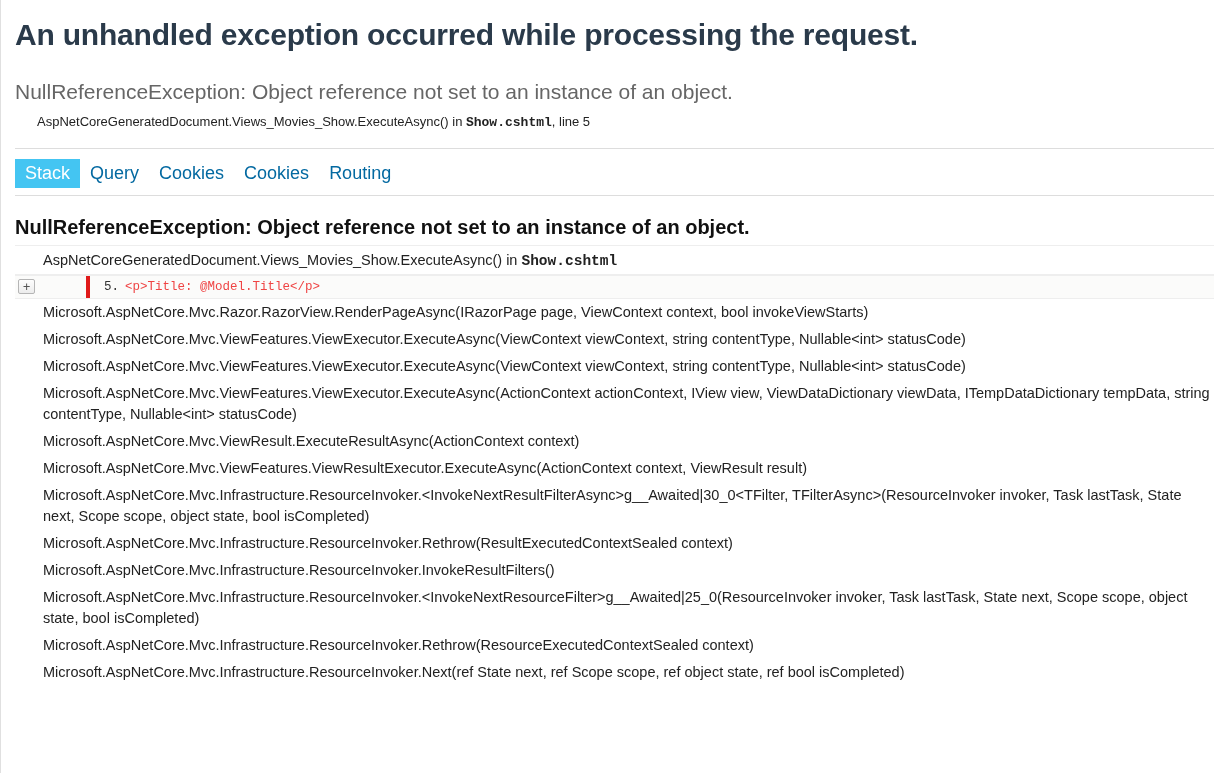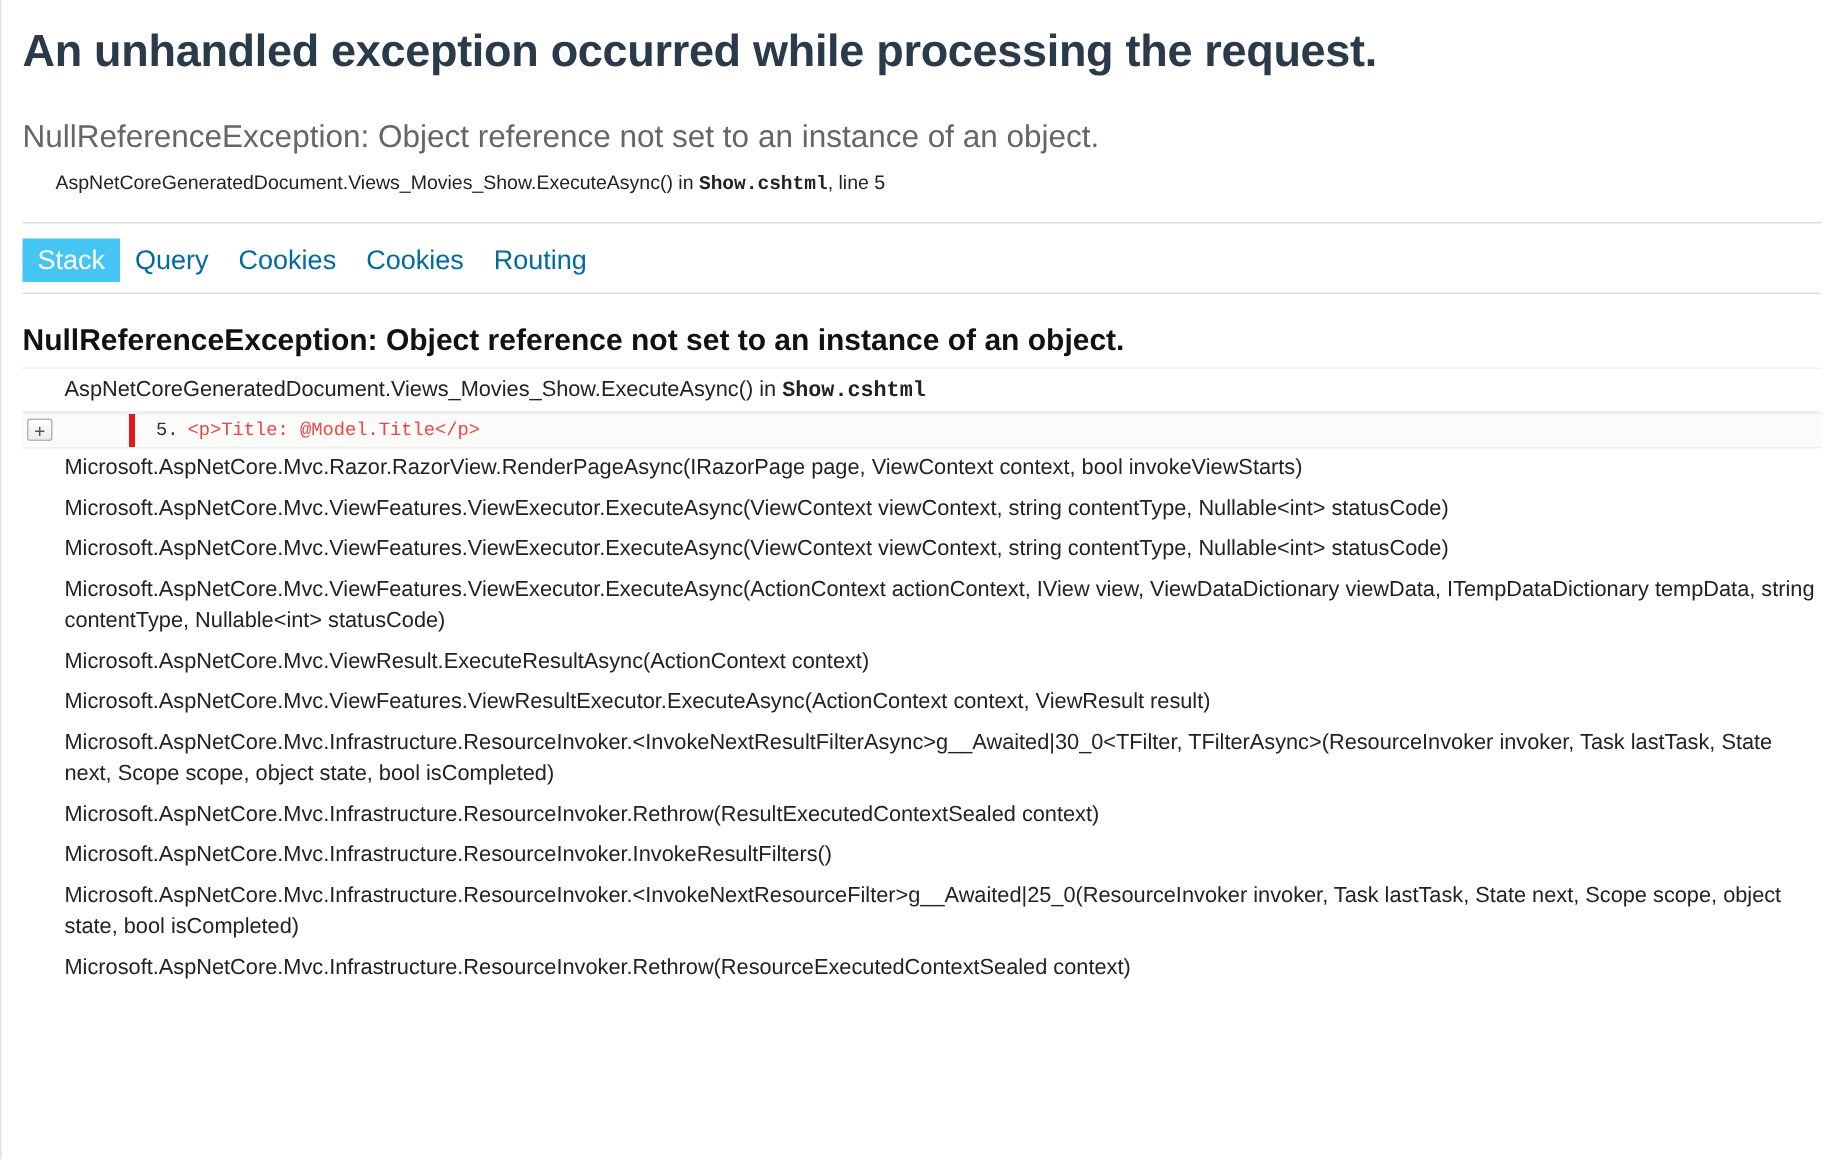--- a/index.html
+++ b/index.html
@@ -184,16 +184,17 @@
     <div class="frame">Microsoft.AspNetCore.Mvc.ViewFeatures.ViewExecutor.ExecuteAsync(ViewContext viewContext, string contentType, Nullable&lt;int&gt; statusCode)</div>
     <div class="frame">Microsoft.AspNetCore.Mvc.ViewFeatures.ViewExecutor.ExecuteAsync(ViewContext viewContext, string contentType, Nullable&lt;int&gt; statusCode)</div>
     <div class="frame">Microsoft.AspNetCore.Mvc.ViewFeatures.ViewExecutor.ExecuteAsync(ActionContext actionContext, IView view, ViewDataDictionary viewData, ITempDataDictionary tempData, string contentType, Nullable&lt;int&gt; statusCode)</div>
     <div class="frame">Microsoft.AspNetCore.Mvc.ViewResult.ExecuteResultAsync(ActionContext context)</div>
     <div class="frame">Microsoft.AspNetCore.Mvc.ViewFeatures.ViewResultExecutor.ExecuteAsync(ActionContext context, ViewResult result)</div>
     <div class="frame">Microsoft.AspNetCore.Mvc.Infrastructure.ResourceInvoker.&lt;InvokeNextResultFilterAsync&gt;g__Awaited|30_0&lt;TFilter, TFilterAsync&gt;(ResourceInvoker invoker, Task lastTask, State next, Scope scope, object state, bool isCompleted)</div>
     <div class="frame">Microsoft.AspNetCore.Mvc.Infrastructure.ResourceInvoker.Rethrow(ResultExecutedContextSealed context)</div>
     <div class="frame">Microsoft.AspNetCore.Mvc.Infrastructure.ResourceInvoker.InvokeResultFilters()</div>
     <div class="frame">Microsoft.AspNetCore.Mvc.Infrastructure.ResourceInvoker.&lt;InvokeNextResourceFilter&gt;g__Awaited|25_0(ResourceInvoker invoker, Task lastTask, State next, Scope scope, object state, bool isCompleted)</div>
     <div class="frame">Microsoft.AspNetCore.Mvc.Infrastructure.ResourceInvoker.Rethrow(ResourceExecutedContextSealed context)</div>
+    <div class="frame">Microsoft.AspNetCore.Mvc.Infrastructure.ResourceInvoker.Next(ref State next, ref Scope scope, ref object state, ref bool isCompleted)</div>
 
   </div>
 
 </div>
 
 </body></html>

